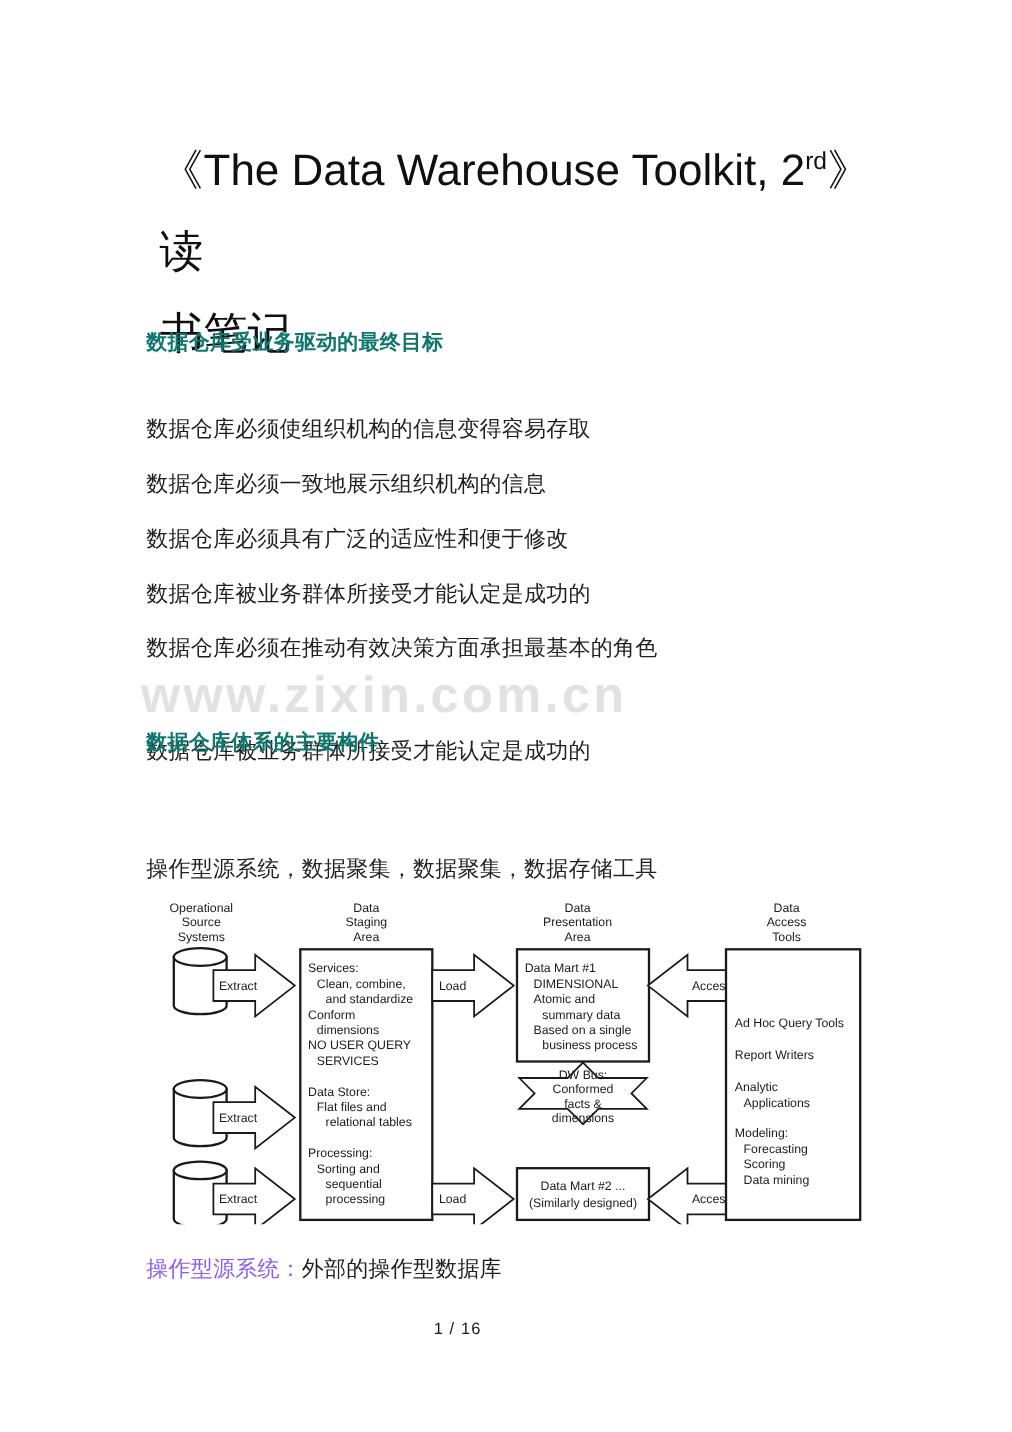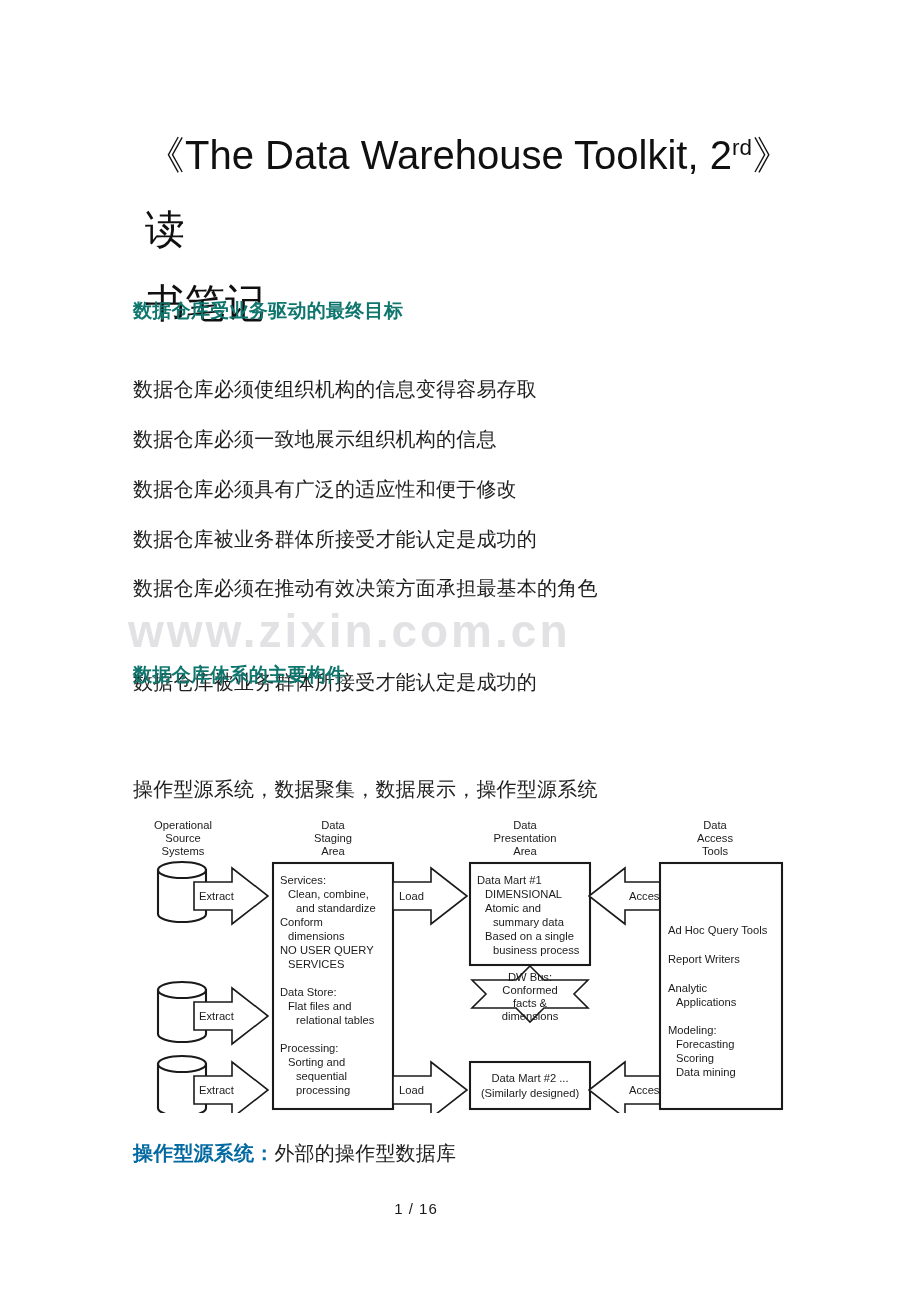--- a/index.html
+++ b/index.html
@@ -75,22 +75,22 @@
   .body-line {
     position: absolute;
     left: 133px;
     font-size: 20px;
     font-weight: 400;
     color: #1f1f1f;
     letter-spacing: 0.2px;
     white-space: nowrap;
   }
   .body-line b {
-    font-weight: bold;
-    color: #0369a1;
+    font-weight: normal;
+    color: #8b5cf6;
   }
 
   
   .diagram {
     position: absolute;
     left: 140px;
     top: 818px;
     width: 660px;
     height: 295px;
   }
@@ -125,21 +125,21 @@
     <div class="section-heading" style="top:298px;">数据仓库受业务驱动的最终目标</div>
 
     <div class="body-line" style="top:376px;">数据仓库必须使组织机构的信息变得容易存取</div>
     <div class="body-line" style="top:426px;">数据仓库必须一致地展示组织机构的信息</div>
     <div class="body-line" style="top:476px;">数据仓库必须具有广泛的适应性和便于修改</div>
     <div class="body-line" style="top:526px;">数据仓库被业务群体所接受才能认定是成功的</div>
     <div class="body-line" style="top:575px;">数据仓库必须在推动有效决策方面承担最基本的角色</div>
     <div class="body-line" style="top:625px;margin-top:44px;">数据仓库被业务群体所接受才能认定是成功的</div>
 
     <div class="section-heading" style="top:662px;">数据仓库体系的主要构件</div>
-    <div class="body-line" style="top:776px;">操作型源系统，数据聚集，数据展示，操作型源系统</div>
+    <div class="body-line" style="top:776px;">操作型源系统，数据聚集，数据聚集，数据存储工具</div>
 
     <div class="diagram">
       <svg width="660" height="295" viewBox="0 0 660 295" xmlns="http://www.w3.org/2000/svg">
         <defs>
           <style>
             .bx { fill:#fff; stroke:#1a1a1a; stroke-width:2.1; }
             .ln { stroke:#1a1a1a; stroke-width:1.6; fill:none; }
             .ar { fill:#fff; stroke:#1a1a1a; stroke-width:1.6; stroke-linejoin:miter; }
             .t  { font-family:"Liberation Sans", sans-serif; font-size:11.2px; fill:#1a1a1a; }
             .th { font-family:"Liberation Sans", sans-serif; font-size:11.2px; fill:#1a1a1a; text-anchor:middle; }

